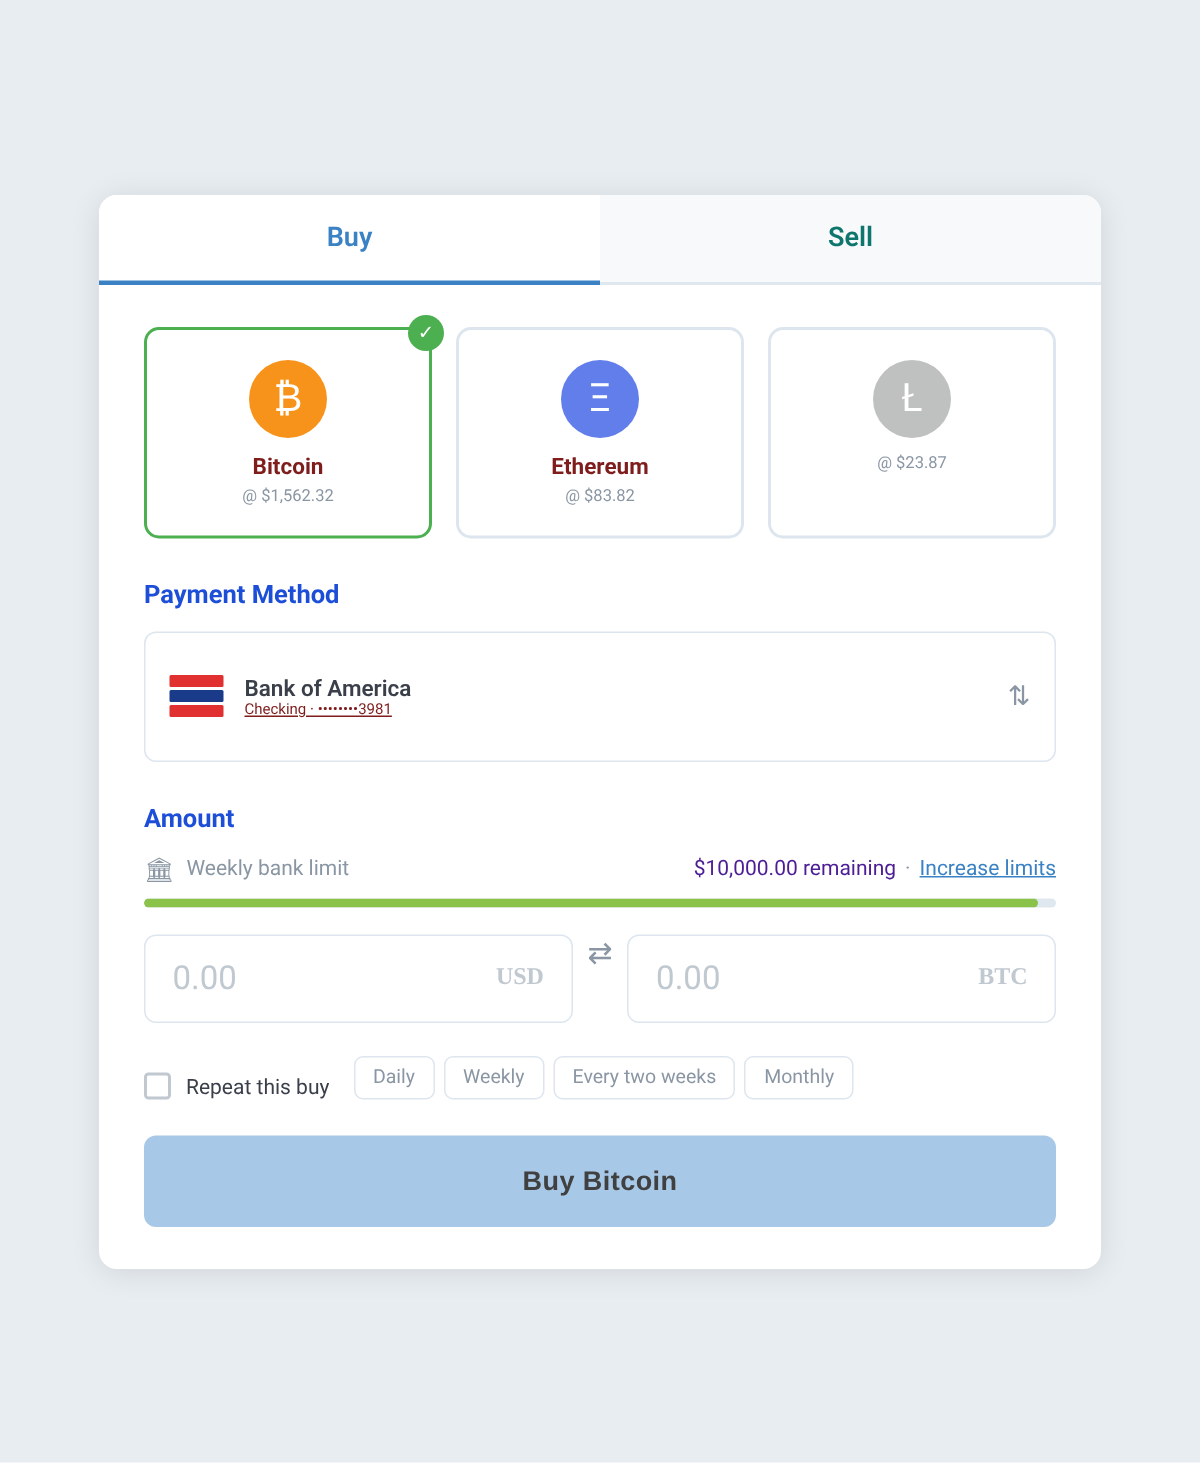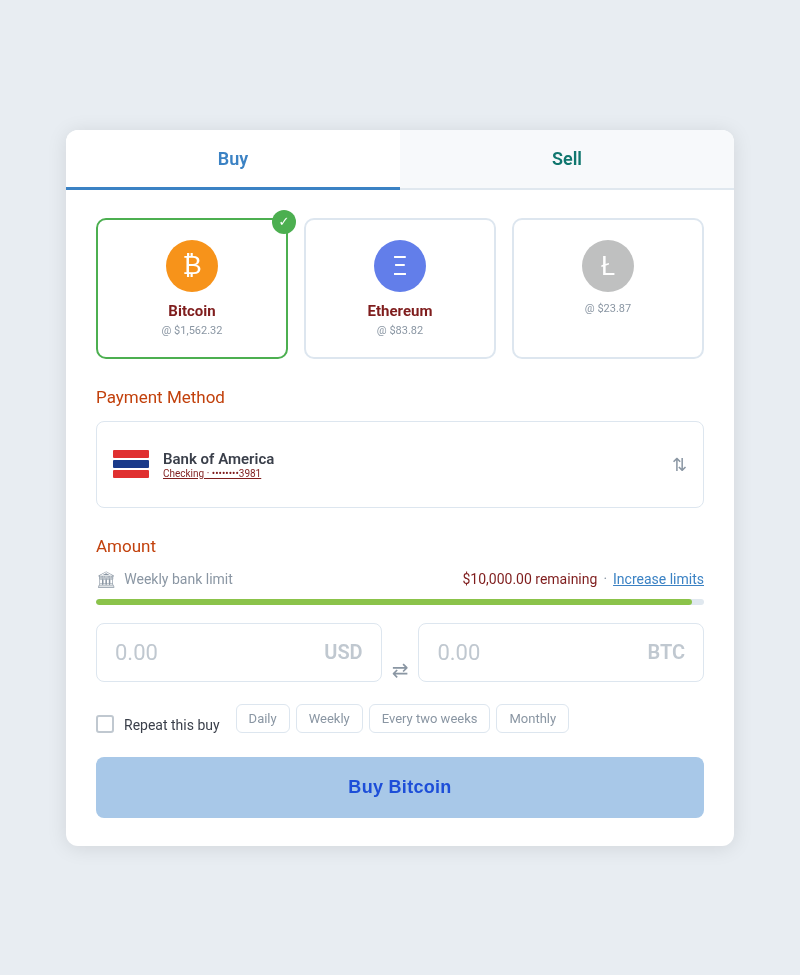--- a/index.html
+++ b/index.html
@@ -96,22 +96,22 @@
       color: #7f1d1d;
       margin-bottom: 4px;
     }
     .crypto-price {
       font-size: 11px;
       color: #8a96a3;
     }
     
     .section-label {
       font-size: 17px;
-      font-weight: 400;
-      color: #c2410c;
+      font-weight: 700;
+      color: #1d4ed8;
       margin-bottom: 14px;
     }
     
     .payment-box {
       border: 1.5px solid #dde6ef;
       border-radius: 8px;
       display: flex;
       align-items: center;
       padding: 28px 16px;
       margin-bottom: 28px;
@@ -158,21 +158,21 @@
       margin-right: 8px;
       font-size: 16px;
     }
     .limit-label {
       font-size: 14px;
       color: #8a96a3;
       flex: 1;
     }
     .limit-value {
       font-size: 14px;
-      color: #7f1d1d;
+      color: #4c1d95;
       margin-right: 6px;
     }
     .limit-dot {
       color: #8a96a3;
       margin-right: 6px;
       font-size: 14px;
     }
     .increase-link {
       font-size: 14px;
       color: #3b82c4;
@@ -187,42 +187,43 @@
       overflow: hidden;
     }
     .progress-fill {
       height: 100%;
       background: #8bc34a;
       border-radius: 3px;
     }
     
     .amount-row {
       display: flex;
-      align-items: flex-end;
+      align-items: flex-start;
       gap: 10px;
       margin-bottom: 22px;
     }
     .amount-box {
       flex: 1;
       border: 1.5px solid #dde6ef;
       border-radius: 8px;
       display: flex;
       align-items: center;
       padding: 16px 18px;
     }
     .amount-value {
       flex: 1;
       font-size: 22px;
       color: #c0c8d0;
       font-weight: 400;
     }
     .amount-currency {
-      font-size: 20px;
+      font-size: 16px;
       color: #c0c8d0;
       font-weight: 600;
+      font-family: Liberation Serif, serif;
     }
     .swap-icon {
       color: #8a96a3;
       font-size: 20px;
       flex-shrink: 0;
     }
     
     .repeat-row {
       display: flex;
       align-items: flex-end;
@@ -257,21 +258,21 @@
     }
     
     .buy-btn {
       width: 100%;
       padding: 20px;
       background: #a8c8e8;
       border: none;
       border-radius: 8px;
       font-size: 18px;
       font-weight: 700;
-      color: #1d4ed8;
+      color: #404040;
       cursor: pointer;
       letter-spacing: 0.3px;
     }
   </style>
 </head>
 <body>
 
 <div class="card">
 
   <div class="tabs">

